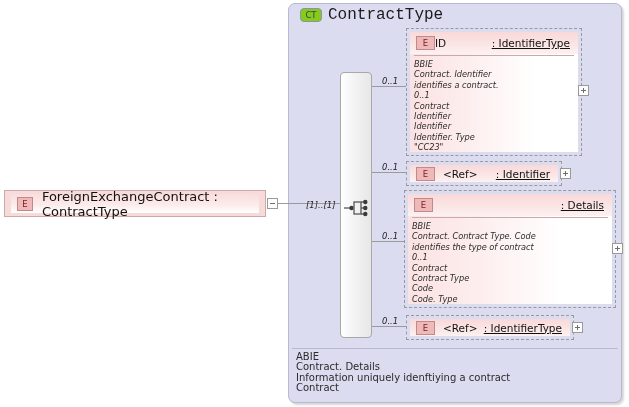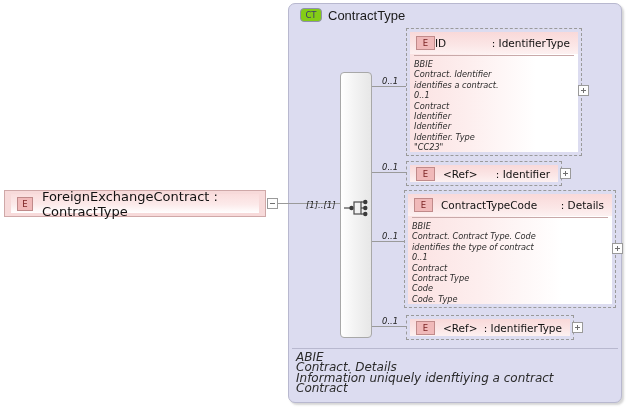--- a/index.html
+++ b/index.html
@@ -32,28 +32,28 @@
     border:1px solid #8f8fae;
     border-radius:4px;
     background:#84cc16;
     color:#3a3a6a;
     font-size:8.5px;line-height:12px;
     text-align:center;
     font-family:"DejaVu Sans","Liberation Sans",sans-serif;
     box-sizing:border-box;
   }
   .ct-title{
-    font-size:13px;color:#1a1a1a;
-    font-family:Liberation Sans, sans-serif;
+    font-size:16px;color:#1a1a1a;
+    font-family:Liberation Mono, monospace;
   }
 
   
   .ct-doc{
     position:absolute;left:296px;top:352px;width:300px;
-    font-style:italic;font-size:12px;line-height:10.4px;
+    font-size:10px;line-height:10.4px;
     color:#2b2b2b;white-space:pre-line;
   }
   .ct-doc-rule{
     position:absolute;left:292px;top:348px;width:326px;height:1px;
     background:#b8b8cf;
   }
 
   
   .seq-rod{
     position:absolute;left:340px;top:72px;width:32px;height:266px;
@@ -104,21 +104,21 @@
     position:absolute;left:4px;top:4px;right:4px;height:22px;
     background:linear-gradient(to bottom,#f9d9d9 0%,#fbe6e6 60%,#fdf1f1 100%);
     display:flex;align-items:center;gap:8px;
     padding-left:6px;
     box-sizing:border-box;
   }
   .elbox .hdr-row{
     display:flex;align-items:center;width:100%;padding-right:8px;
   }
   .elbox .nm{font-size:10.5px;color:#111;}
-  .elbox .ty{font-size:10.5px;color:#111;margin-left:auto;}
+  .elbox .ty{font-size:10.5px;color:#111;margin-left:auto;text-decoration:underline;}
   .elbox .rule{
     position:absolute;height:1px;background:#c9a9a9;
   }
   .elbox .doc{
     position:absolute;
     font-style:italic;font-size:8.2px;line-height:10.4px;
     color:#2b2b2b;white-space:pre-line;
   }
   .simple-hdr-only .fill{
     background:linear-gradient(to bottom,#f9d9d9 0%,#fbe6e6 55%,#ffffff 100%);
@@ -249,21 +249,20 @@
   </div>
   <div class="plusbox" style="left:560px;top:168px;"></div>
 
   <div class="elbox" style="left:404px;top:190px;width:212px;height:118px;">
     <div class="dash"></div>
     <div class="fill"></div>
     <div class="docbody"></div>
     <div class="hdr">
       <div class="hdr-row">
         <span class="badge-e">E</span>
-        <span class="nm" style="margin-left:8px;">ContractTypeCode</span>
         <span class="ty">: Details</span>
       </div>
     </div>
     <div class="rule" style="left:8px;top:27px;width:196px;"></div>
     <div class="doc" style="left:8px;top:31px;width:196px;">BBIE
 Contract. Contract Type. Code
 identifies the type of contract
 0..1
 Contract
 Contract Type

